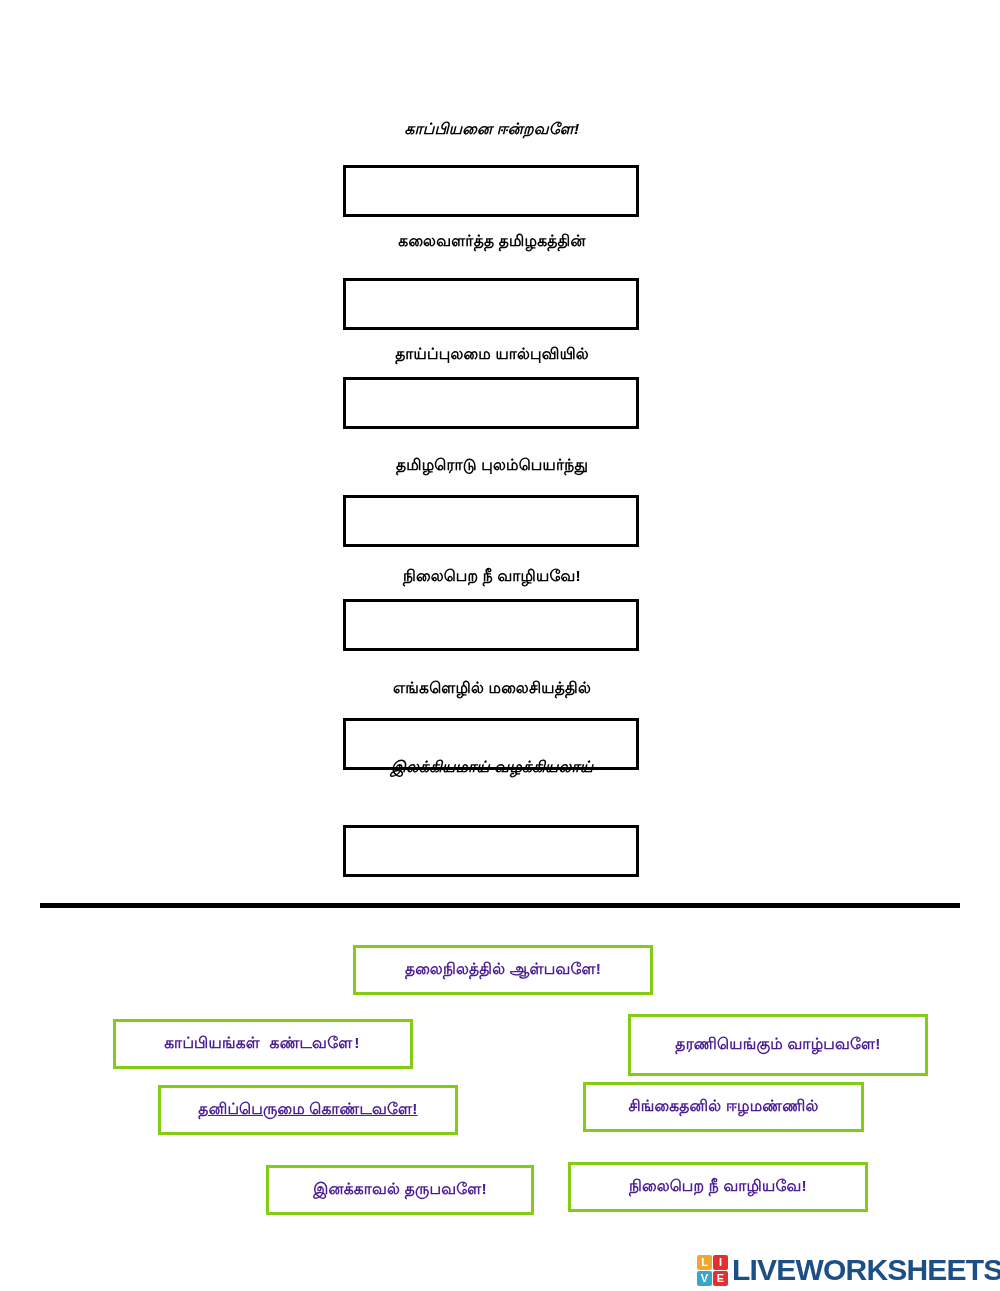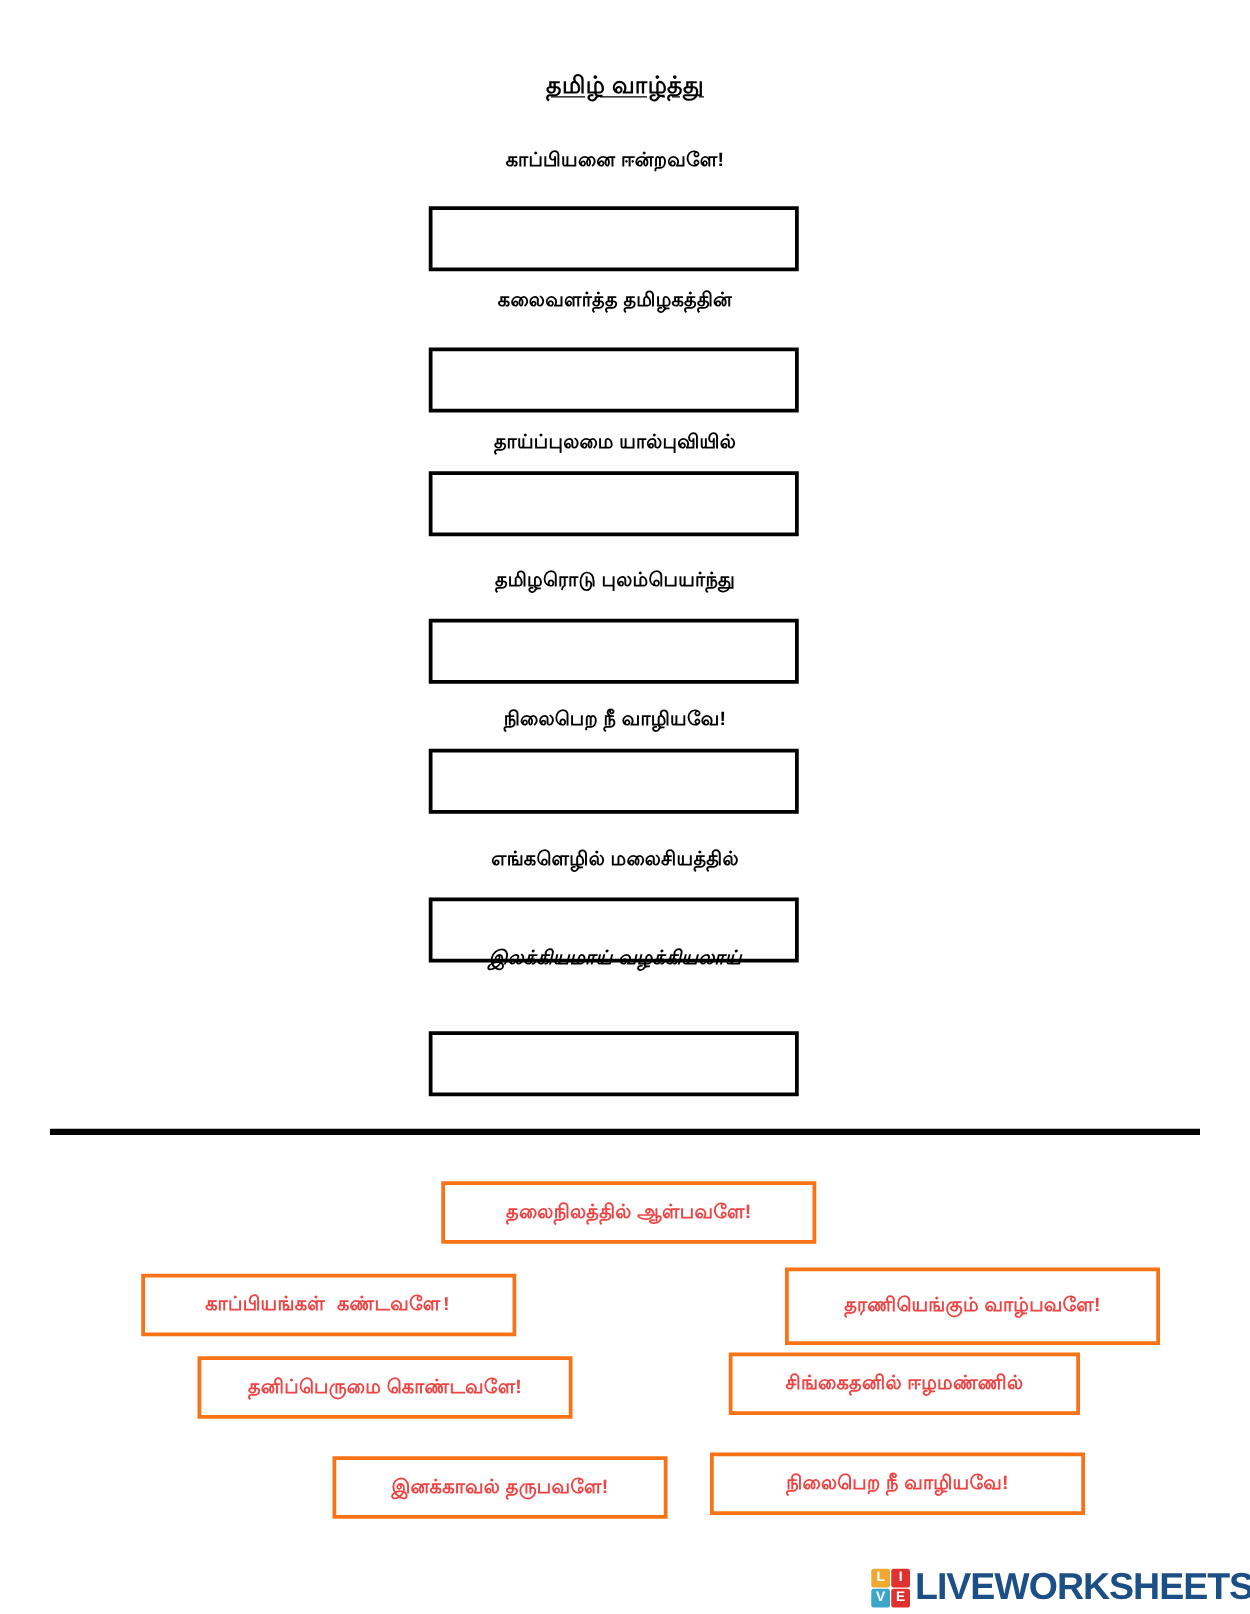--- a/index.html
+++ b/index.html
@@ -61,29 +61,29 @@
     left: 40px;
     top: 903px;
     width: 920px;
     height: 5px;
     background: #000000;
   }
 
   
   .option-card {
     position: absolute;
-    border: 3px solid #f97316;
+    border: 3px solid #84cc16;
     background: #ffffff;
     box-sizing: border-box;
     display: flex;
     align-items: center;
     justify-content: center;
     font-size: 15.5px;
     font-weight: bold;
-    color: #ef4444;
+    color: #4c1d95;
     letter-spacing: 0.2px;
     white-space: nowrap;
     cursor: move;
   }
 
   
   #footer-logo {
     position: absolute;
     left: 697px;
     top: 1253px;
@@ -115,24 +115,23 @@
     color: #1b4f86;
     letter-spacing: -0.8px;
     font-family: "Liberation Sans", sans-serif;
   }
 </style>
 </head>
 <body>
 
 <div id="page">
 
-  <div class="worksheet-title">தமிழ் வாழ்த்து</div>
 
   <div id="exercise-area">
-      <div class="prompt-line" style="top: 120px;">காப்பியனை ஈன்றவளே!</div>
+      <div class="prompt-line" style="top: 120px; font-style: italic;">காப்பியனை ஈன்றவளே!</div>
       <input type="text" class="answer-blank" value="" style="top: 165px;">
       <div class="prompt-line" style="top: 232px;">கலைவளர்த்த தமிழகத்தின்</div>
       <input type="text" class="answer-blank" value="" style="top: 278px;">
       <div class="prompt-line" style="top: 345px; text-align: center;">தாய்ப்புலமை யால்புவியில்</div>
       <input type="text" class="answer-blank" value="" style="top: 377px;">
       <div class="prompt-line" style="top: 456px;">தமிழரொடு புலம்பெயர்ந்து</div>
       <input type="text" class="answer-blank" value="" style="top: 495px;">
       <div class="prompt-line" style="top: 567px;">நிலைபெற நீ வாழியவே!</div>
       <input type="text" class="answer-blank" value="" style="top: 599px;">
       <div class="prompt-line" style="top: 679px;">எங்களெழில் மலைசியத்தில்</div>
@@ -140,21 +139,21 @@
       <div class="prompt-line" style="top: 758px; font-style: italic;">இலக்கியமாய் வழக்கியலாய்</div>
       <input type="text" class="answer-blank" value="" style="top: 825px;">
     </div>
 
   <div class="section-divider"></div>
 
   <div id="options-area">
       <div class="option-card" style="left: 353px; top: 945px; width: 300px; height: 50px;">தலைநிலத்தில் ஆள்பவளே!</div>
       <div class="option-card" style="left: 113px; top: 1019px; width: 300px; height: 50px; font-family: Liberation Mono, monospace;">காப்பியங்கள் கண்டவளே!</div>
       <div class="option-card" style="left: 628px; top: 1014px; width: 300px; height: 62px;">தரணியெங்கும் வாழ்பவளே!</div>
-      <div class="option-card" style="left: 158px; top: 1085px; width: 300px; height: 50px;">தனிப்பெருமை கொண்டவளே!</div>
+      <div class="option-card" style="left: 158px; top: 1085px; width: 300px; height: 50px; text-decoration: underline;">தனிப்பெருமை கொண்டவளே!</div>
       <div class="option-card" style="left: 583px; top: 1082px; width: 281px; height: 50px;">சிங்கைதனில் ஈழமண்ணில்</div>
       <div class="option-card" style="left: 222px; top: 1165px; width: 268px; height: 50px; margin-left: 44px;">இனக்காவல் தருபவளே!</div>
       <div class="option-card" style="left: 568px; top: 1162px; width: 300px; height: 50px;">நிலைபெற நீ வாழியவே!</div>
     </div>
 
   <div id="footer-logo">
     <div class="logo-grid">
         <div class="logo-cell" style="background: rgb(240, 168, 48);">L</div>
         <div class="logo-cell" style="background: rgb(224, 48, 48);">I</div>
         <div class="logo-cell" style="background: rgb(58, 166, 200);">V</div>

